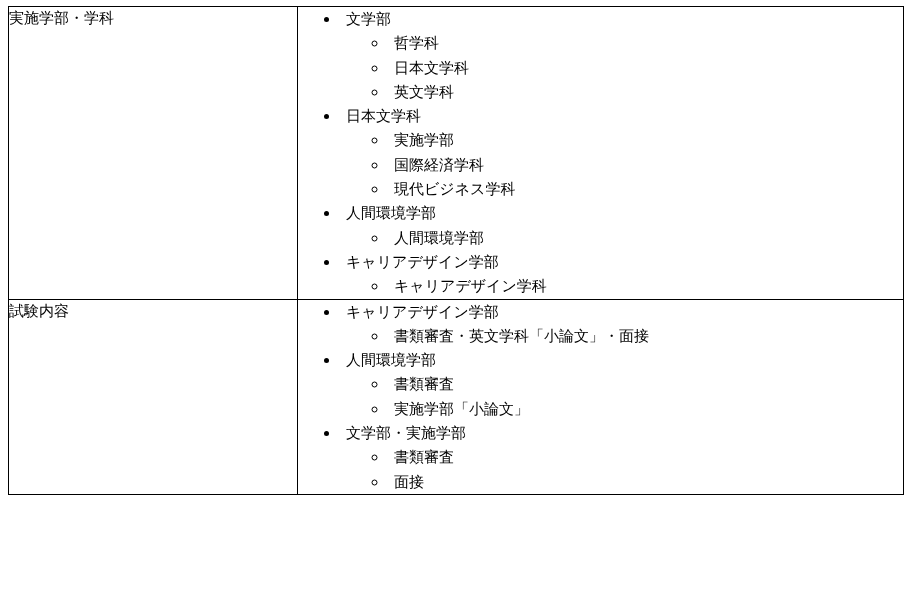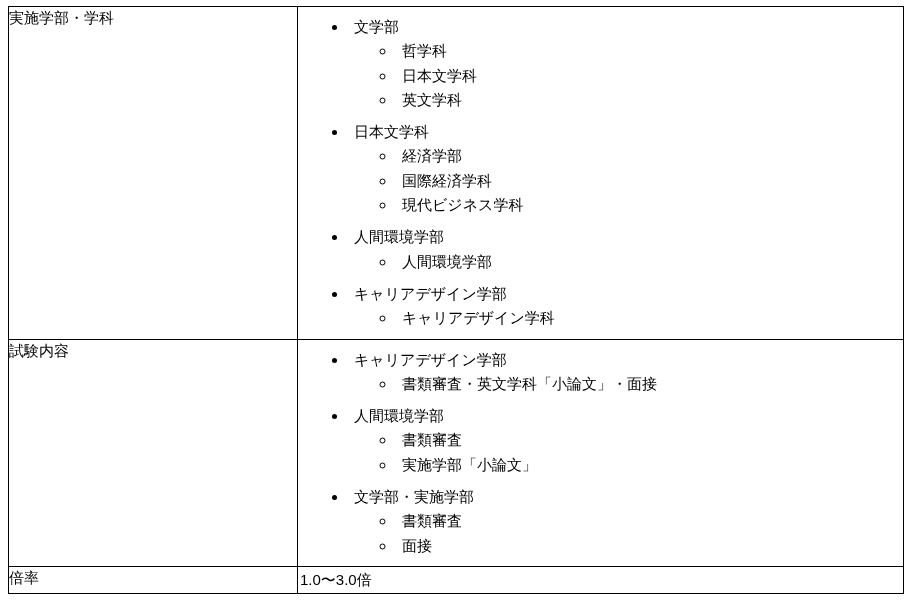--- a/index.html
+++ b/index.html
@@ -41,21 +41,21 @@
     padding: 10px 8px 10px 10px;
     font-size: 15px;
     line-height: 1.5;
   }
   ul.lvl1 {
     margin: 0;
     padding: 0 0 0 42px;
     list-style-type: disc;
   }
   ul.lvl1 > li {
-    margin: 8px;
+    margin: 0;
     padding: 0;
     line-height: 1.62;
   }
   ul.lvl1 > li > .item-text {
     padding-left: 6px;
     display: inline-block;
   }
   ul.lvl2 {
     margin: 0;
     padding: 0 0 0 48px;
@@ -101,21 +101,21 @@
               <ul class="lvl2">
                 <li><span class="item-text">哲学科</span></li>
                 <li><span class="item-text">日本文学科</span></li>
                 <li><span class="item-text">英文学科</span></li>
               </ul>
             </li>
 
             <li>
               <span class="item-text">日本文学科</span>
               <ul class="lvl2">
-                <li><span class="item-text">経済学部</span></li>
+                <li><span class="item-text">実施学部</span></li>
                 <li><span class="item-text">国際経済学科</span></li>
                 <li><span class="item-text">現代ビジネス学科</span></li>
               </ul>
             </li>
 
             <li>
               <span class="item-text">人間環境学部</span>
               <ul class="lvl2">
                 <li><span class="item-text">人間環境学部</span></li>
               </ul>
@@ -159,24 +159,16 @@
               <ul class="lvl2">
                 <li><span class="item-text">書類審査</span></li>
                 <li><span class="item-text">面接</span></li>
               </ul>
             </li>
 
           </ul>
         </td>
       </tr>
 
-      <tr>
-        <td class="label-cell ratio-label">
-          <span>倍率</span>
-        </td>
-        <td class="content-cell ratio-cell">
-          <div class="plain-text">1.0〜3.0倍</div>
-        </td>
-      </tr>
 
     </tbody>
   </table>
 </div>
 
 </body></html>

